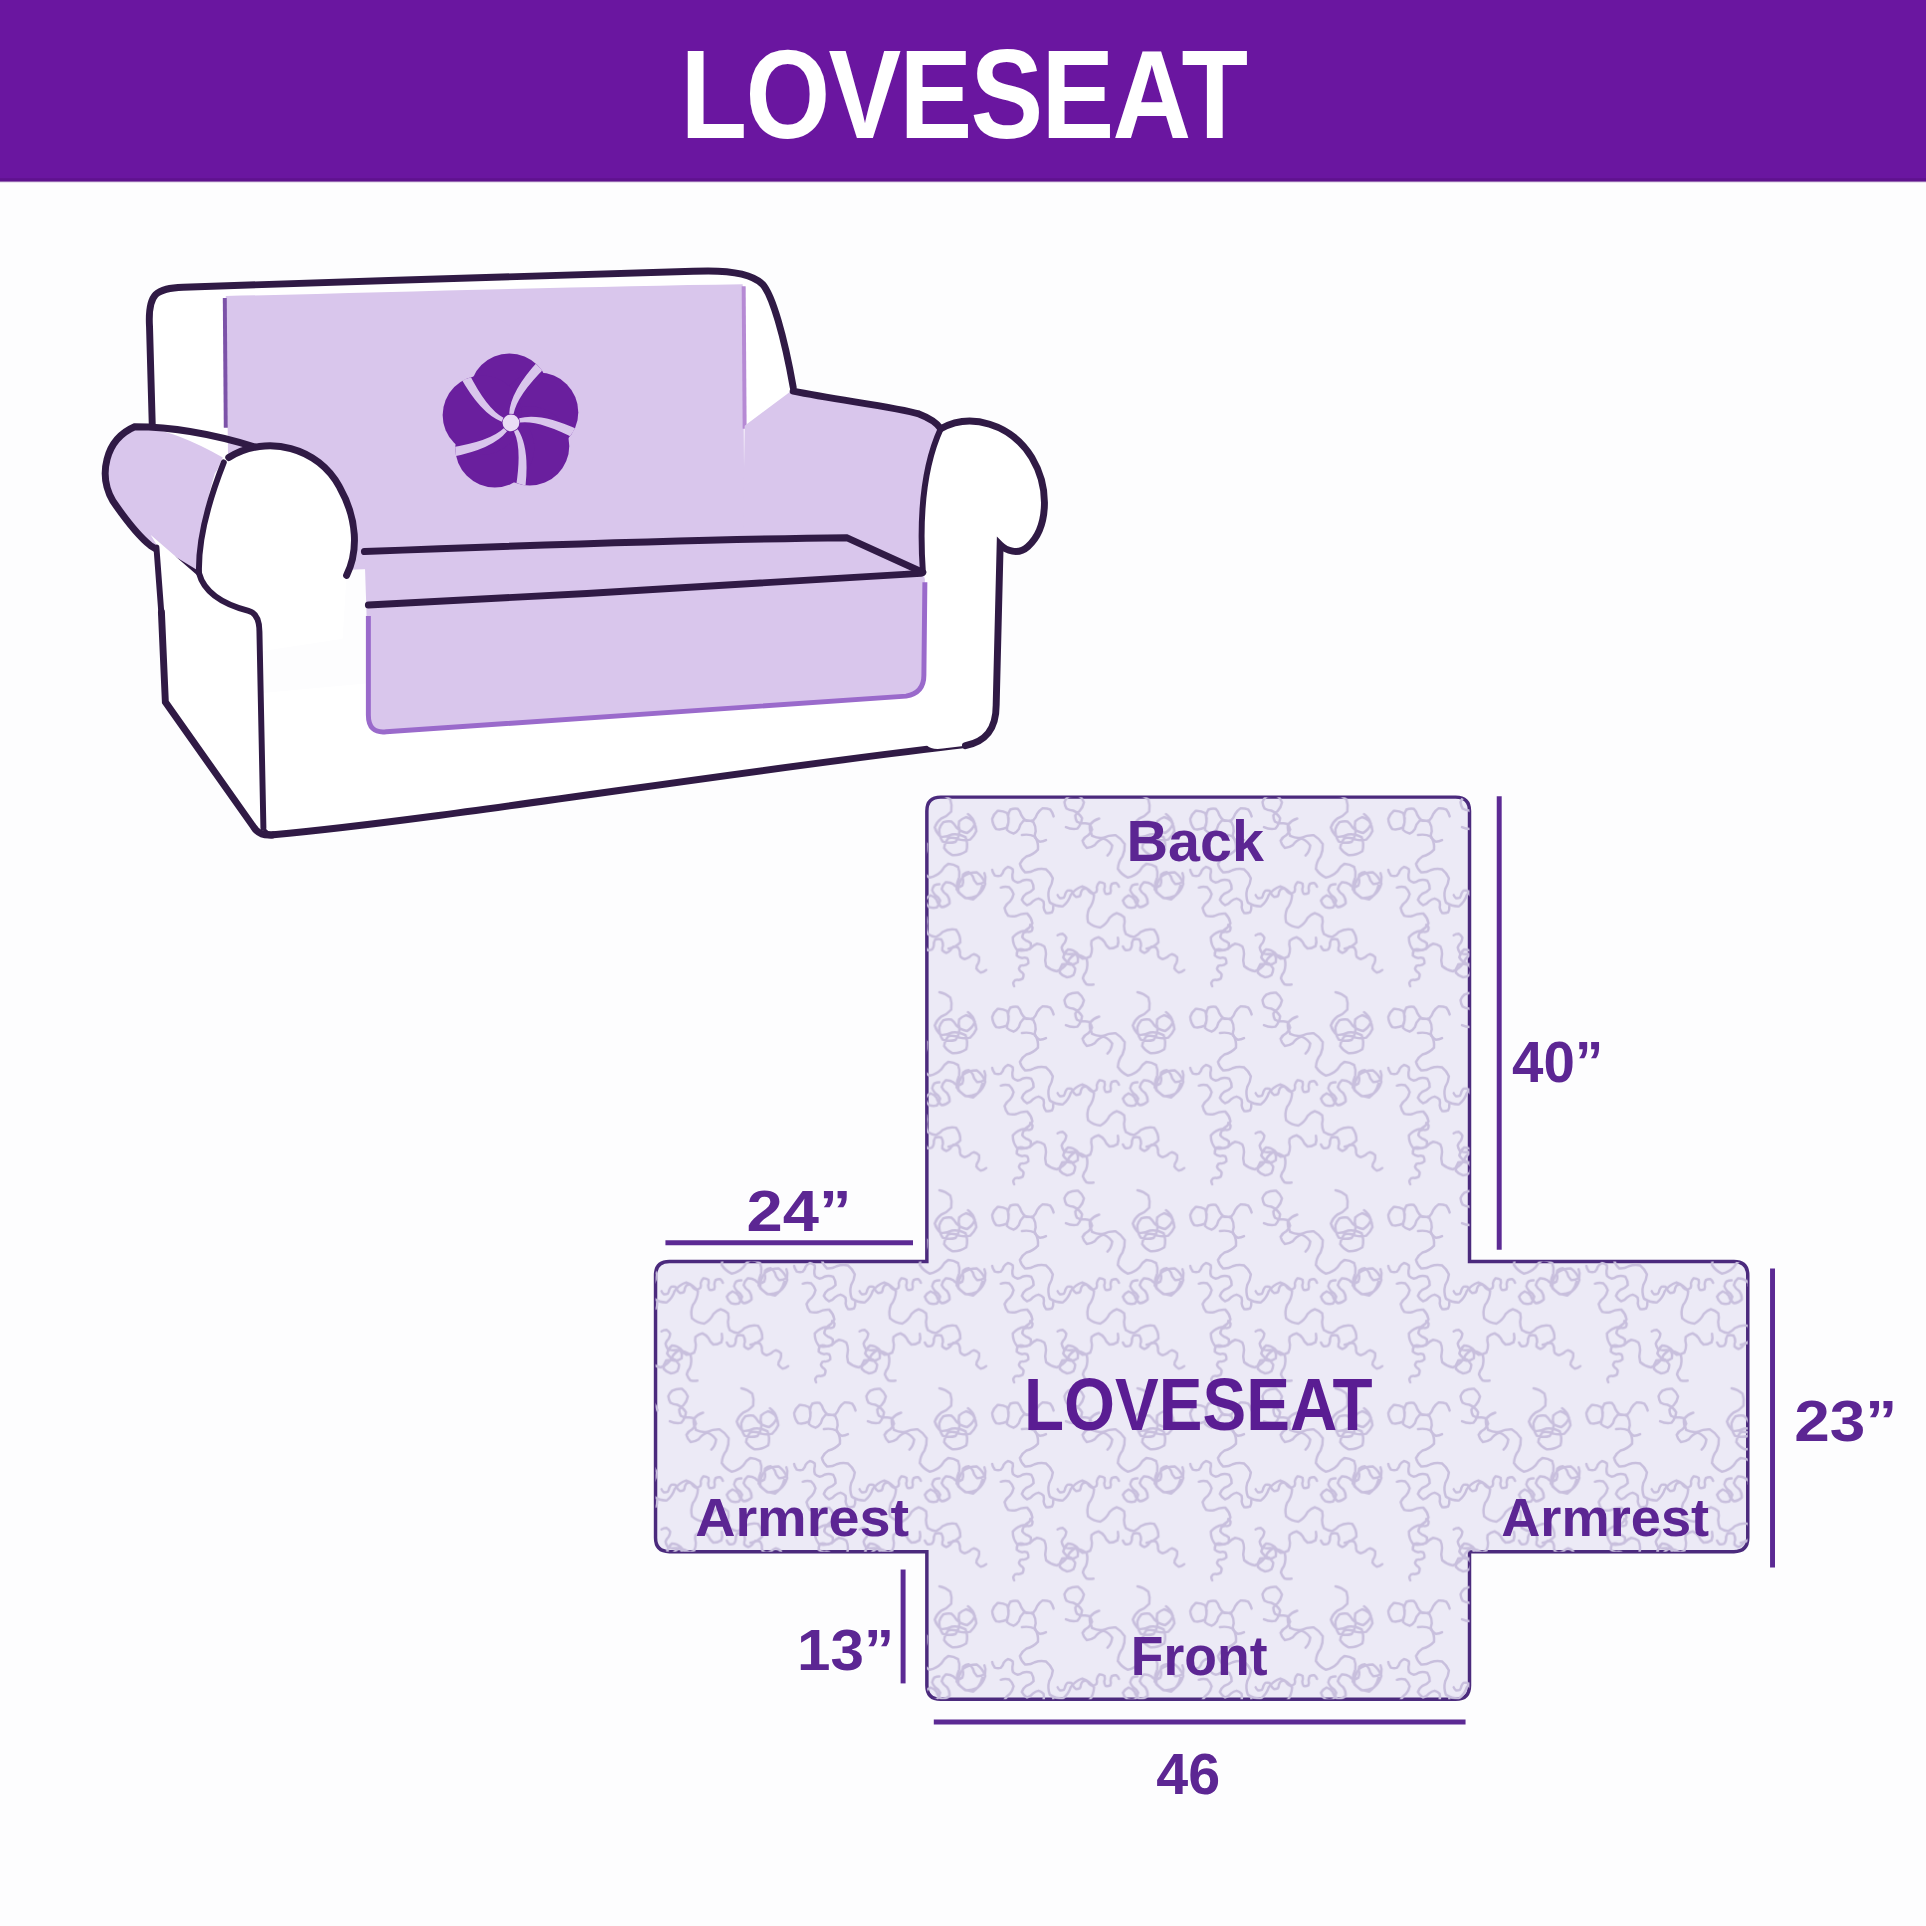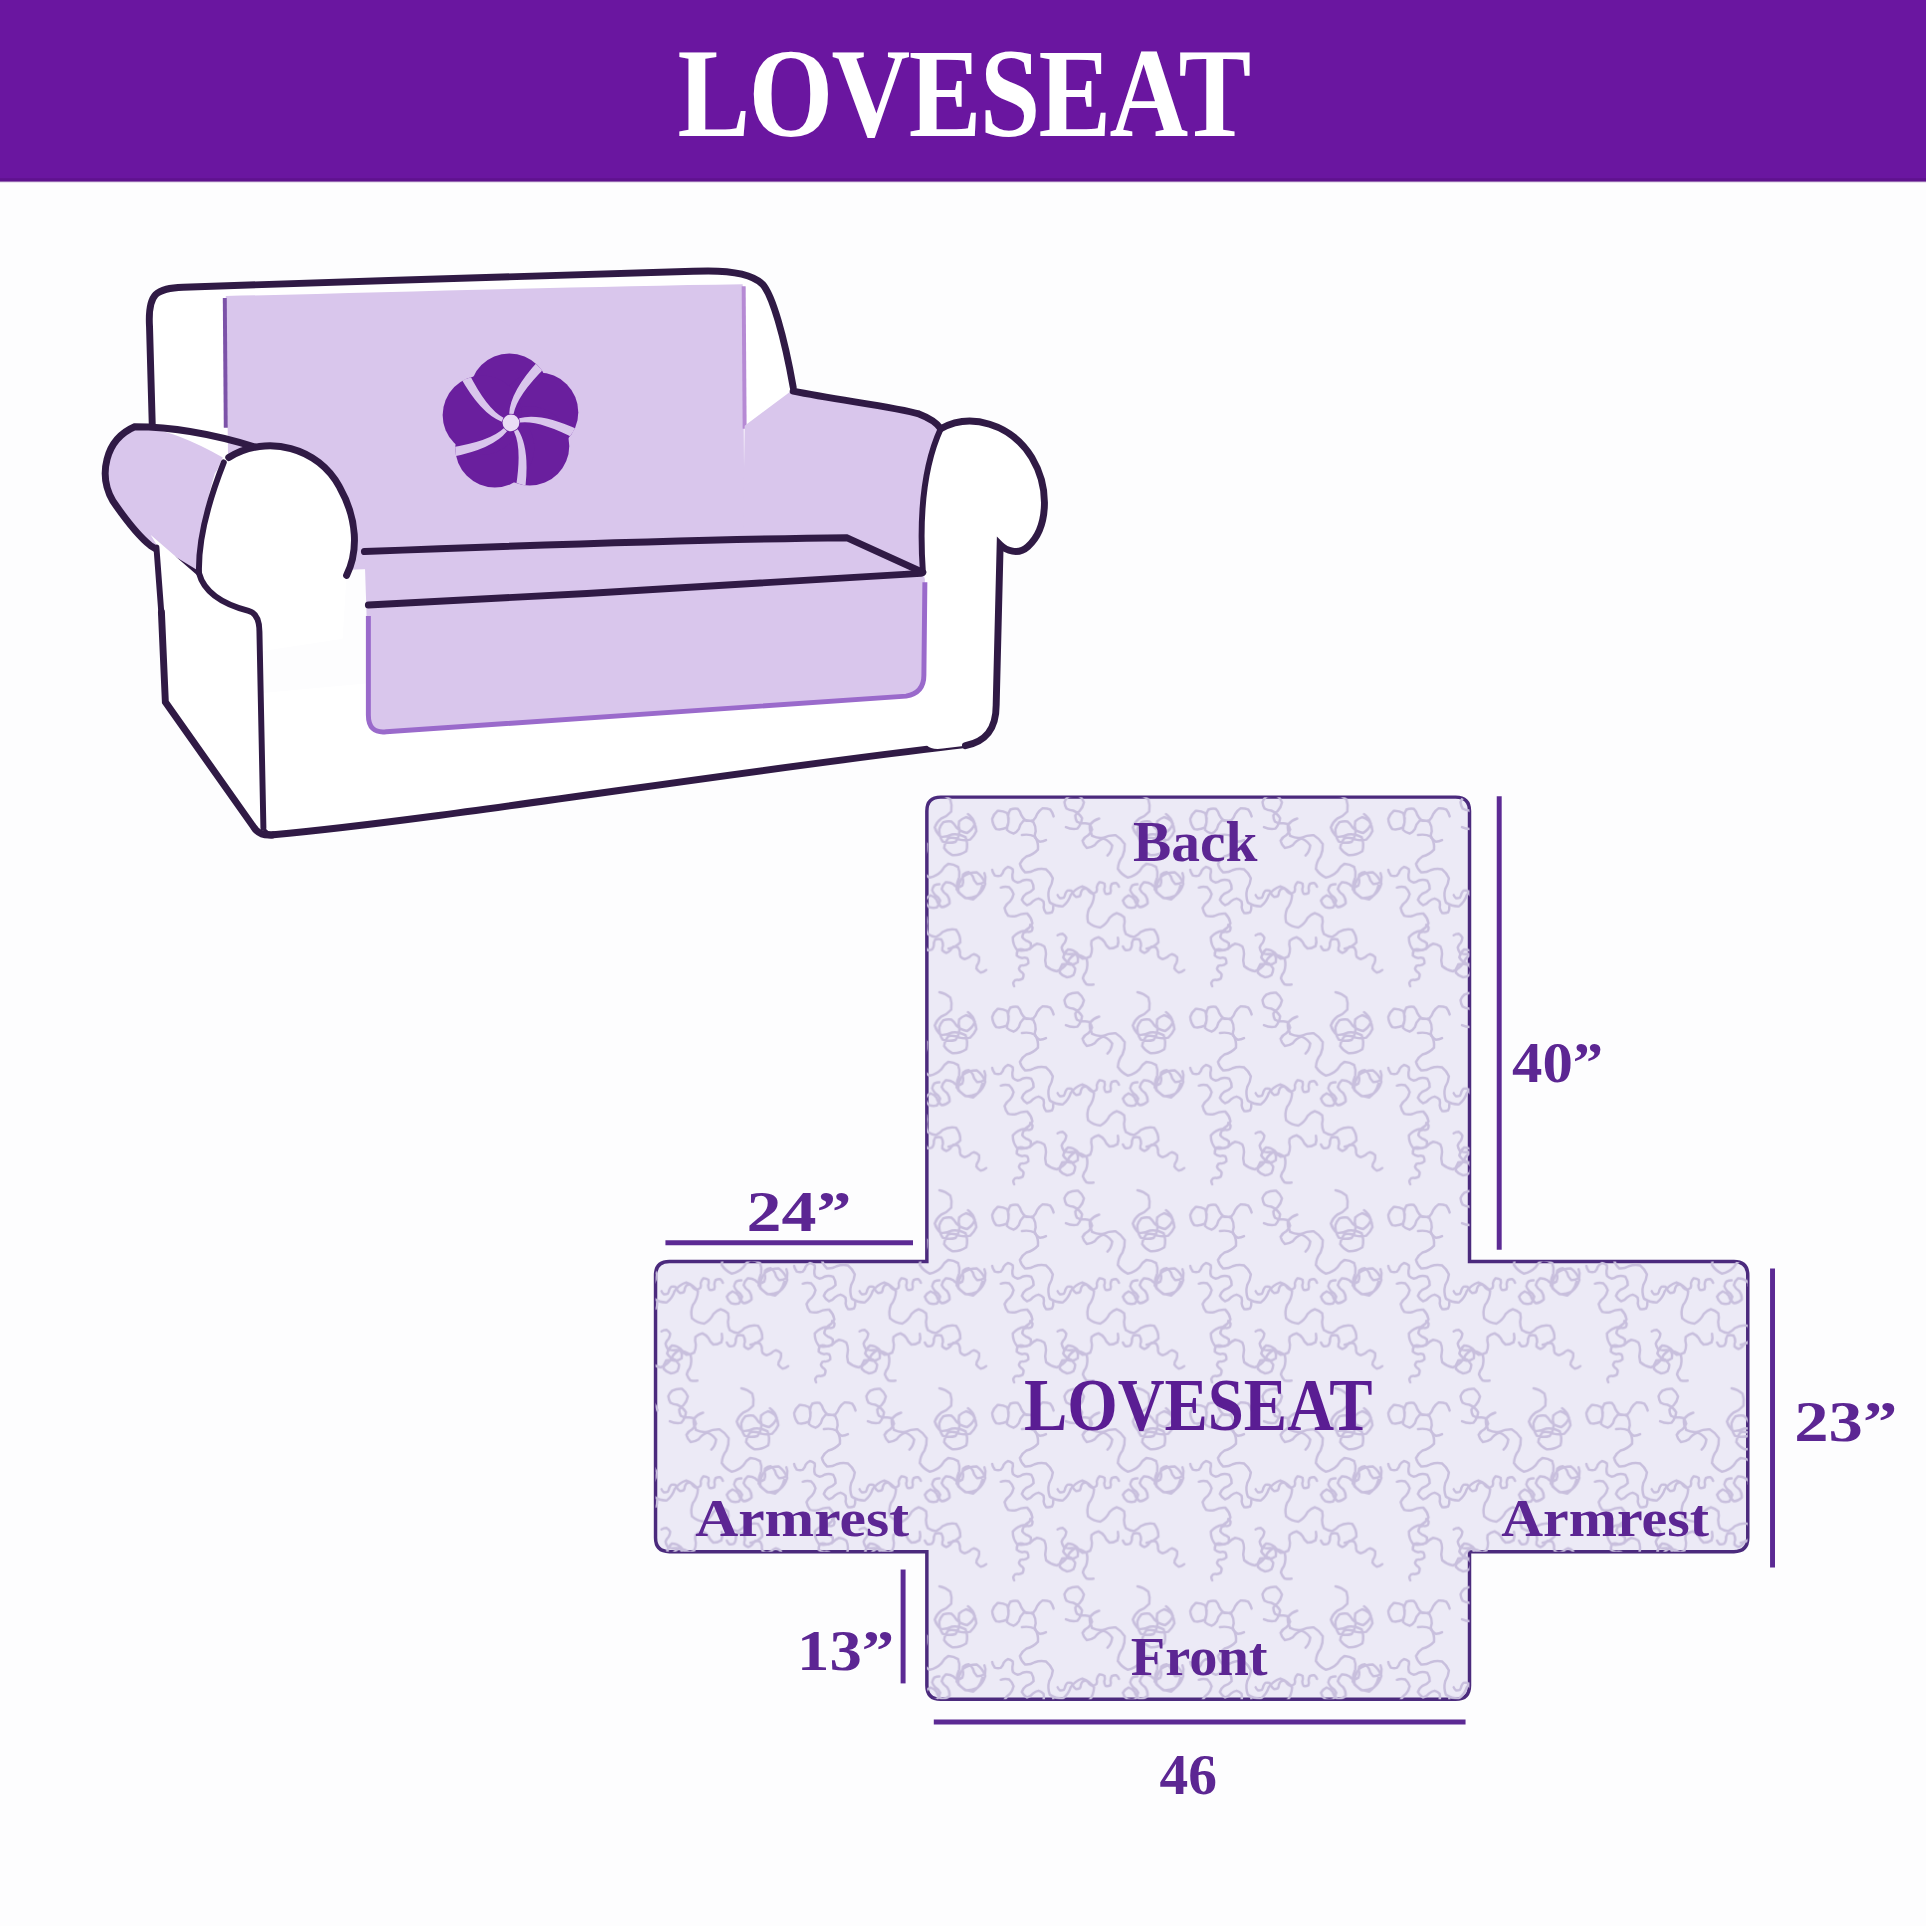--- a/index.html
+++ b/index.html
@@ -1,16 +1,16 @@
 <!DOCTYPE html>
 <html><head>
 <meta charset="utf-8">
 <style>
 html,body{margin:0;padding:0;background:#ffffff;}
-#page{position:relative;width:1927px;height:1927px;background:#fdfdfe;overflow:hidden;font-family:Liberation Serif, serif;}
+#page{position:relative;width:1927px;height:1927px;background:#fdfdfe;overflow:hidden;font-family:Liberation Sans, sans-serif;}
 </style>
 </head>
 <body>
 <div id="page">
 <svg width="1927" height="1927" viewBox="0 0 1946 1946">
 <defs>
 <pattern id="quilt" width="200" height="200" patternUnits="userSpaceOnUse">
 <g fill="none" stroke="#c8bfdd" stroke-width="2.5" stroke-linecap="round">
 <path d="M 56.3,48.3 Q 53.4,49.9 50.1,50.0 Q 47.1,48.5 45.2,45.8 Q 44.7,42.5 45.9,39.4 Q 46.1,34.4 43.5,30.0 Q 39.0,27.8 33.9,28.6 Q 30.2,32.0 29.0,37.0 Q 27.0,40.3 23.5,41.8 Q 19.7,41.0 17.0,38.2 Q 16.5,34.3 18.3,30.9 Q 19.3,25.8 17.1,21.1 Q 12.7,18.4 7.5,18.8 Q 3.5,22.0 2.0,27.0 Q 2.3,32.8 6.1,37.3 Q 11.9,38.3 17.0,35.6 Q 19.4,30.3 18.0,24.6 Q 18.1,20.8 20.3,17.6 Q 23.9,16.1 27.7,16.8 Q 30.5,19.5 31.4,23.2 Q 33.1,26.6 36.2,28.8 Q 40.0,29.4 43.6,28.2 Q 46.2,25.5 47.4,21.9 Q 49.4,18.4 52.8,16.3 Q 56.8,16.0 60.5,17.5 Q 63.1,20.6 64.0,24.5"></path>
 <path d="M 2.0,78.4 Q 2.5,81.5 4.5,84.0 Q 7.5,85.0 10.6,84.3 Q 12.9,82.1 13.7,79.0 Q 15.2,76.6 17.8,75.4 Q 20.6,75.8 22.7,77.8 Q 23.4,80.5 22.4,83.2 Q 22.1,85.9 23.0,88.5 Q 25.0,90.4 27.7,91.2 Q 30.4,90.8 32.6,89.2 Q 37.0,87.8 41.4,89.3 Q 44.0,93.1 43.8,97.7 Q 40.9,101.3 36.4,102.5 Q 33.0,104.8 31.9,108.6 Q 33.6,112.3 37.2,114.1 Q 41.1,113.2 43.5,109.9 Q 45.9,108.0 48.8,107.4 Q 51.7,108.3 53.8,110.5 Q 54.6,113.4 53.9,116.3 Q 54.2,119.5 56.3,121.9 Q 59.5,122.6 62.4,121.3 Q 64.0,118.5 63.6,115.3"></path>

